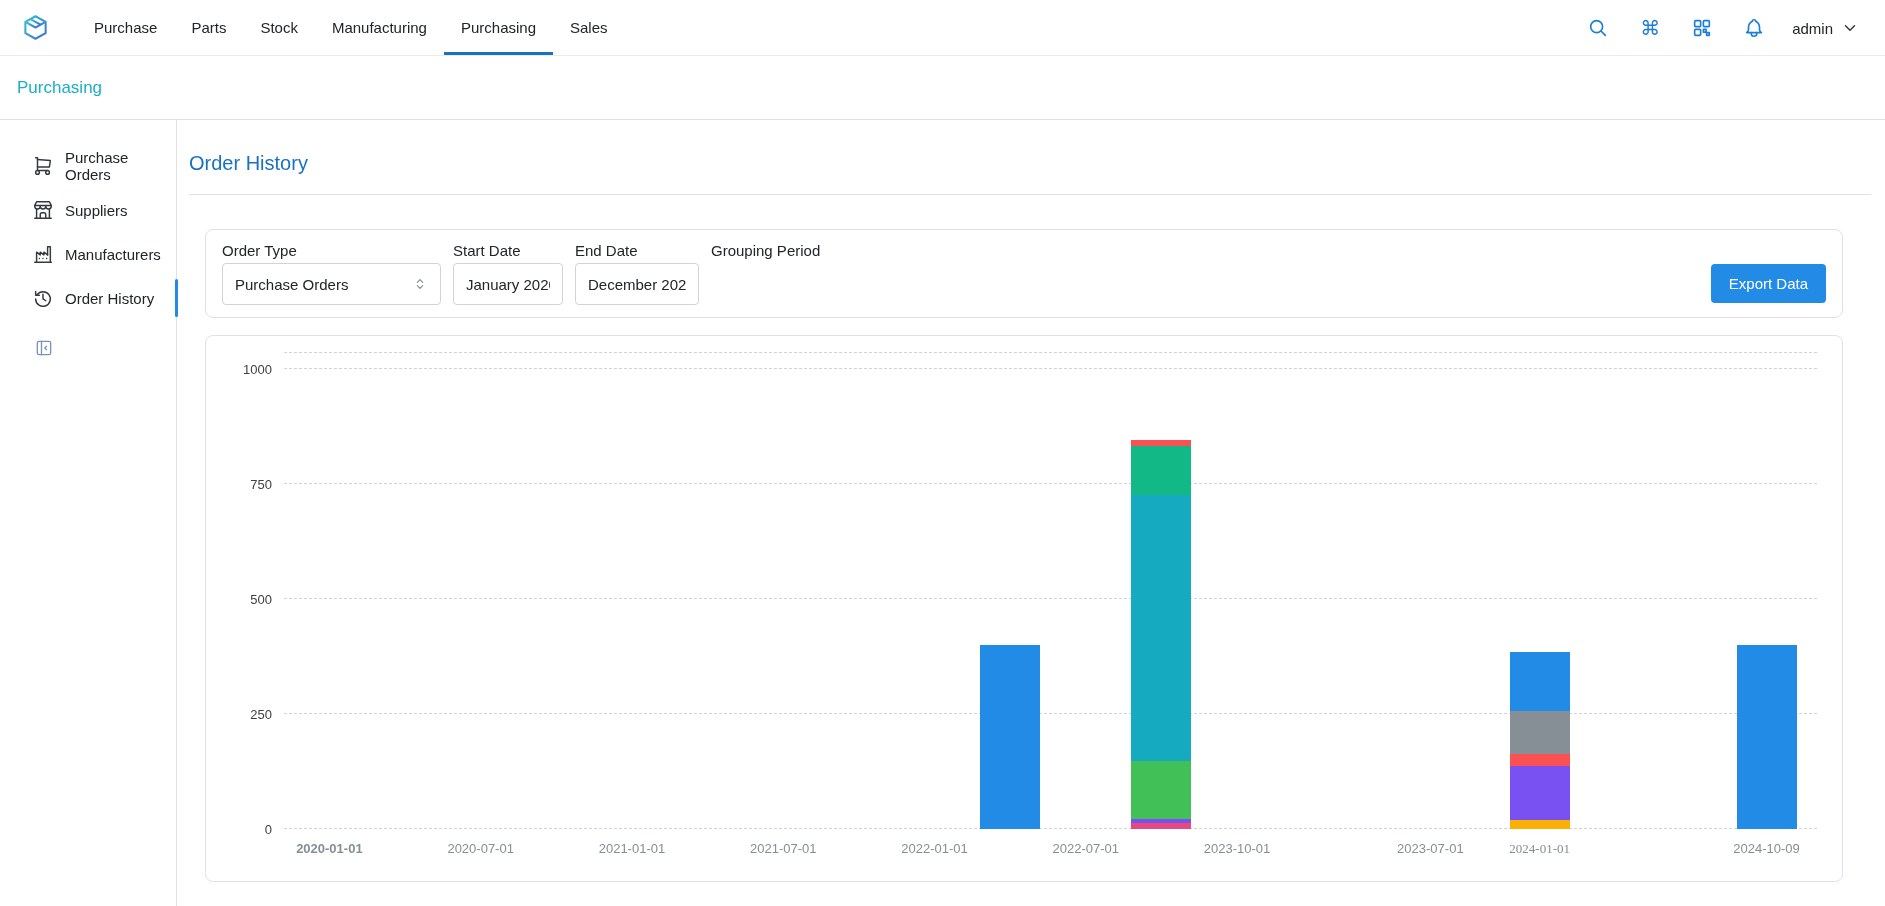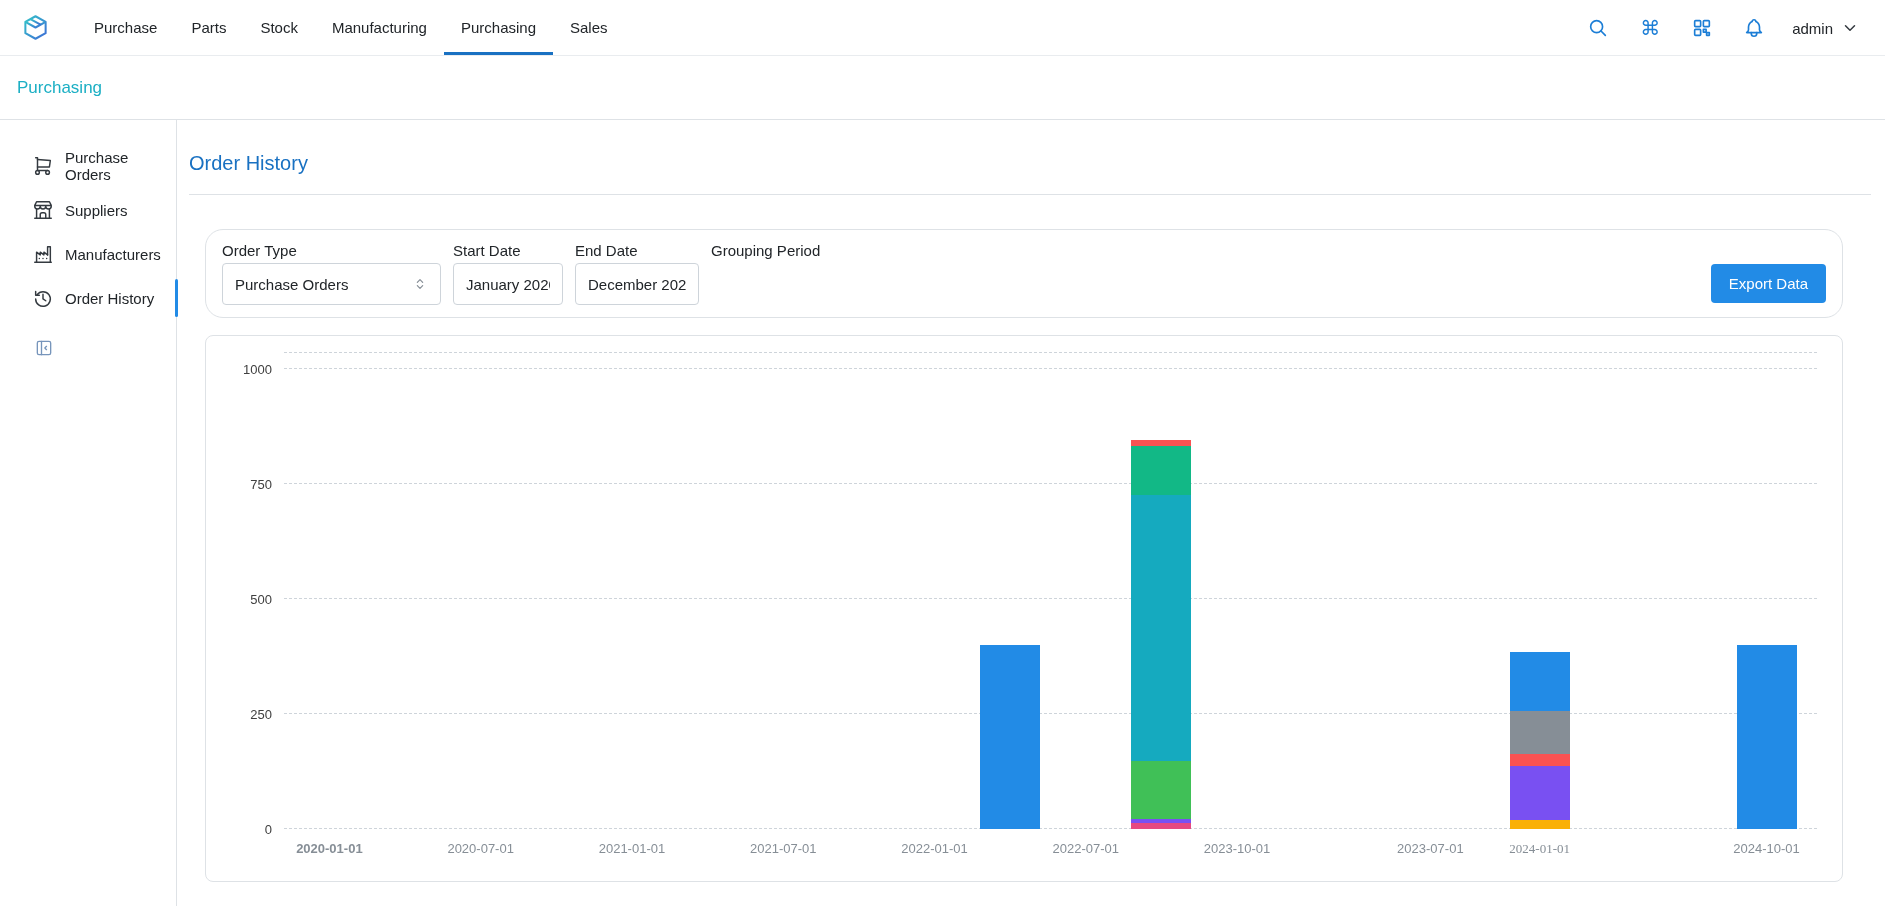--- a/index.html
+++ b/index.html
@@ -39,21 +39,21 @@
   .side-item.active::after { content:""; position:absolute; right:-2px; top:3px; bottom:3px;
     width:3px; background:#228be6; border-radius:2px; }
   .collapse-btn { margin:18px 0 0 34px; background:none; border:none; cursor:pointer; color:#7795bb; }
   .collapse-btn svg { width:20px; height:20px; }
 
   .main { flex:1; padding:26px 14px 0 12px; min-width:0; }
   .page-title { font-size:20px; font-weight:500; color:#1971c2; margin-top:6px; }
   .title-divider { border:none; border-top:1px solid #dee2e6; margin-top:19px; }
 
   
-  .filter-card { margin:34px 28px 0 16px; border:1px solid #dee2e6; border-radius:18px;
+  .filter-card { margin:34px 28px 0 16px; border:1px solid #dee2e6; border-radius:8px;
     padding:12px 16px; display:flex; gap:12px; align-items:flex-start; }
   .field { display:flex; flex-direction:column; }
   .field-label { font-size:15px; font-weight:500; margin-bottom:4px; }
   .control { height:42px; border:1px solid #ced4da; border-radius:4px; font-size:15px;
     color:#212529; padding:0 12px; display:flex; align-items:center; background:#fff; }
   .select { justify-content:space-between; cursor:pointer; gap:8px; }
   .select svg { flex:0 0 16px; }
   .w-ordertype { width:219px; }
   .w-start { width:110px; }
   .w-end { width:124px; }
@@ -254,21 +254,21 @@
             <div class="ytick" style="bottom: 96.6184%;">1000</div>
             <div class="xtick" style="left: 2.96053%; font-weight: bold;">2020-01-01</div>
             <div class="xtick" style="left: 12.8289%;">2020-07-01</div>
             <div class="xtick" style="left: 22.6974%;">2021-01-01</div>
             <div class="xtick" style="left: 32.5658%;">2021-07-01</div>
             <div class="xtick" style="left: 42.4342%;">2022-01-01</div>
             <div class="xtick" style="left: 52.3026%;">2022-07-01</div>
             <div class="xtick" style="left: 62.1711%;">2023-10-01</div>
             <div class="xtick" style="left: 72.0395%; margin-left: 42px;">2023-07-01</div>
             <div class="xtick" style="left: 81.9079%; font-family: Liberation Serif, serif;">2024-01-01</div>
-            <div class="xtick" style="left: 96.7105%;">2024-10-01</div>
+            <div class="xtick" style="left: 96.7105%;">2024-10-09</div>
             <div class="bar" style="left: 47.3684%;">
               <div class="bar-seg" style="height: 38.6473%; background: rgb(34, 139, 230);"></div>
             </div>
             <div class="bar" style="left: 57.2368%;">
               <div class="bar-seg" style="height: 1.15942%; background: rgb(230, 73, 128);"></div>
               <div class="bar-seg" style="height: 0.966184%; background: rgb(121, 80, 242);"></div>
               <div class="bar-seg" style="height: 12.0773%; background: rgb(64, 192, 87);"></div>
               <div class="bar-seg" style="height: 56.0386%; background: rgb(21, 170, 191);"></div>
               <div class="bar-seg" style="height: 10.1449%; background: rgb(18, 184, 134);"></div>
               <div class="bar-seg" style="height: 1.25604%; background: rgb(250, 82, 82);"></div>

